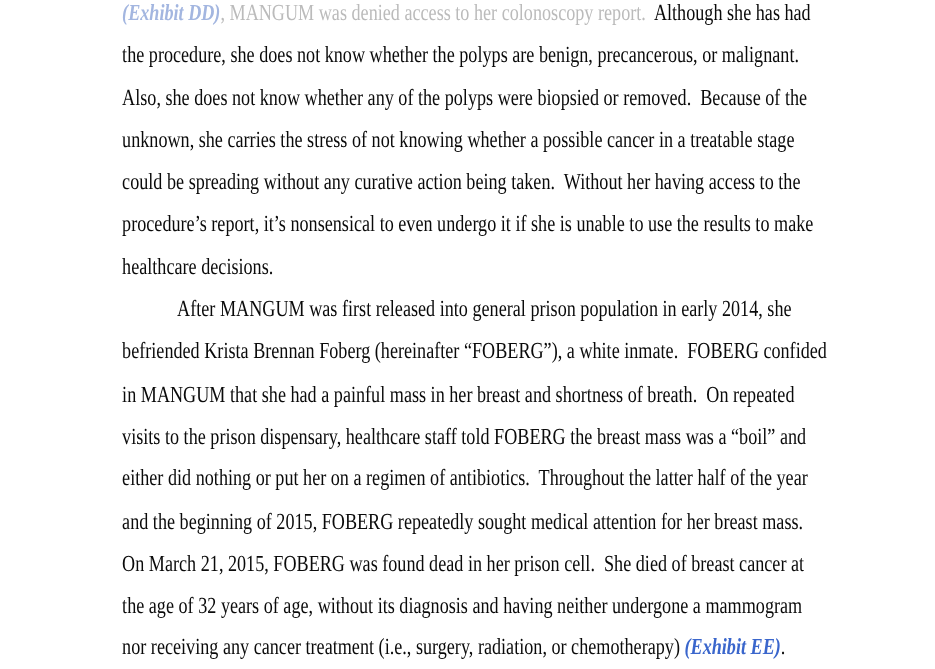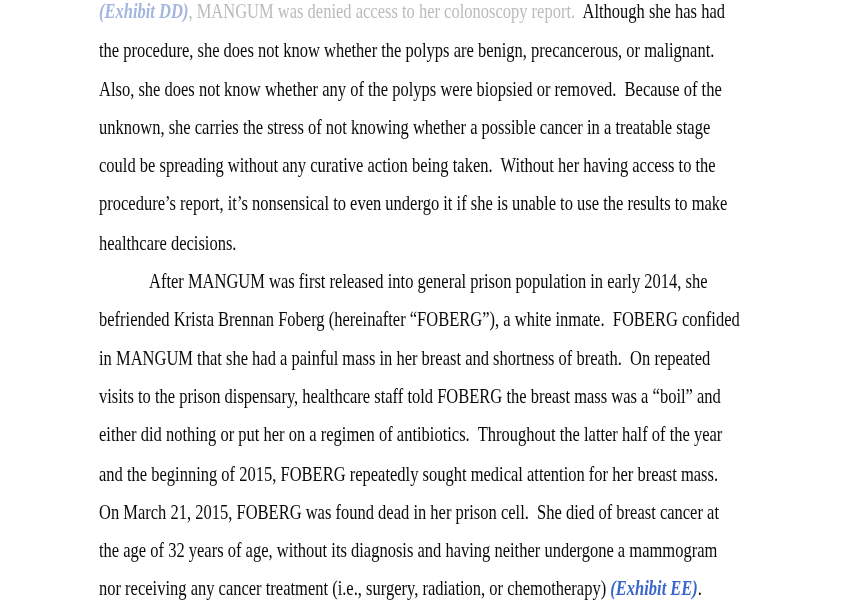--- a/index.html
+++ b/index.html
@@ -11,20 +11,21 @@
     width: 850px;
     height: 608px;
     position: relative;
     overflow: hidden;
     font-family: "Liberation Serif", serif;
   }
   .page {
     position: absolute;
     inset: 0;
     background: var(--page-bg, #ffffff);
+    margin-left: 12px;
   }
   .text-block {
     position: absolute;
     left: 99px;
     top: -7px;
     width: 700px;
     transform: scaleY(1.27);
     transform-origin: 0 0;
     font-size: 16.5px;
     line-height: 30.3px;

